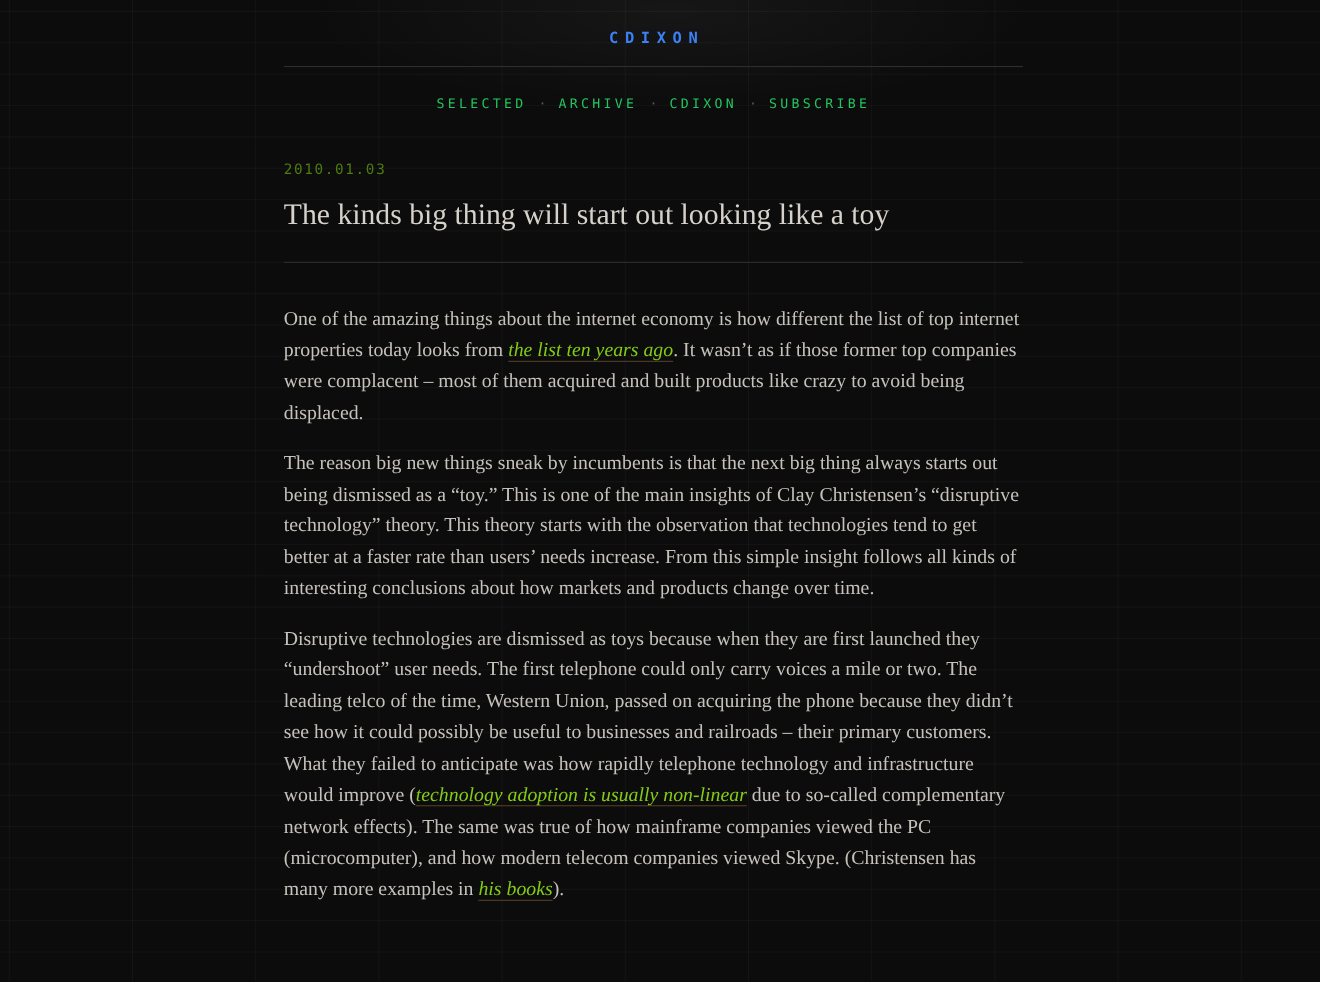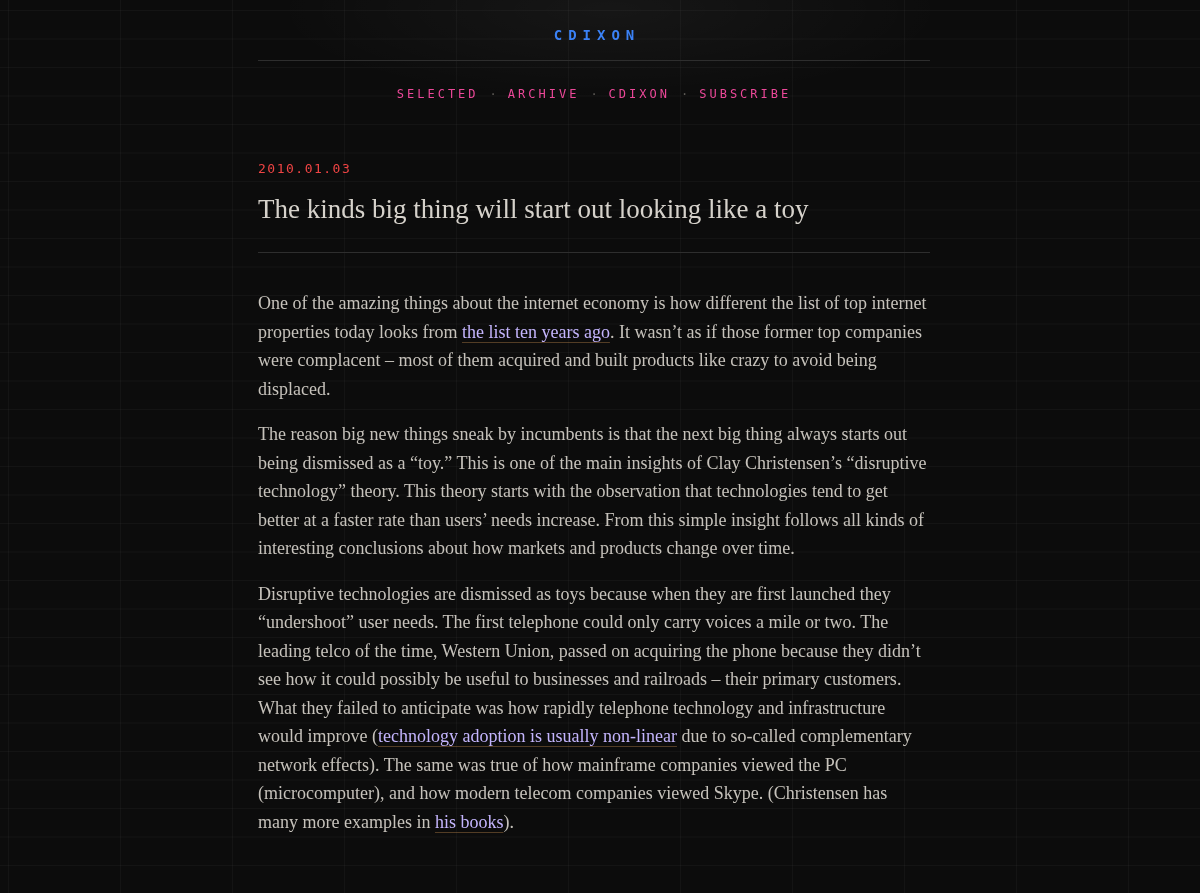--- a/index.html
+++ b/index.html
@@ -60,38 +60,38 @@
 
   .site-nav {
     padding-top: 25px;
     font-family: "DejaVu Sans Mono", "Liberation Mono", monospace;
     font-size: 12px;
     line-height: 16px;
     letter-spacing: 3px;
     color: #b3b0ab;
   }
   .site-nav a {
-    color: #ec4899;
+    color: #22c55e;
     text-decoration: none;
     text-align: center;
   }
   .nav-sep {
     color: #5c5955;
     margin: 0 11px;
     letter-spacing: 0;
   }
 
   
   .post-date {
-    margin-top: 60px;
+    margin-top: 46px;
     font-family: "DejaVu Sans Mono", "Liberation Mono", monospace;
     font-size: 13px;
     line-height: 14px;
     letter-spacing: 1.5px;
-    color: #ef4444;
+    color: #4d7c0f;
   }
 
   .post-title {
     margin-top: 15px;
     font-size: 27px;
     font-weight: normal;
     line-height: 36px;
     color: #d6d2cb;
   }
 
@@ -100,25 +100,26 @@
   .article-body { padding-top: 36px; }
 
   .para {
     font-size: 18px;
     line-height: 28.5px;
     margin: 0 0 17px 0;
     color: #c6c2bb;
   }
 
   .para a {
-    color: #c4b5fd;
+    color: #84cc16;
     text-decoration: underline;
     text-decoration-color: rgba(171, 122, 68, 0.45);
     text-decoration-thickness: 1px;
     text-underline-offset: 4px;
+    font-style: italic;
   }
 </style>
 </head>
 <body>
 
 <div class="page">
 
   <header class="site-header">
     <a href="#" class="site-title">CDIXON</a>
     <div class="rule header-rule"></div>

